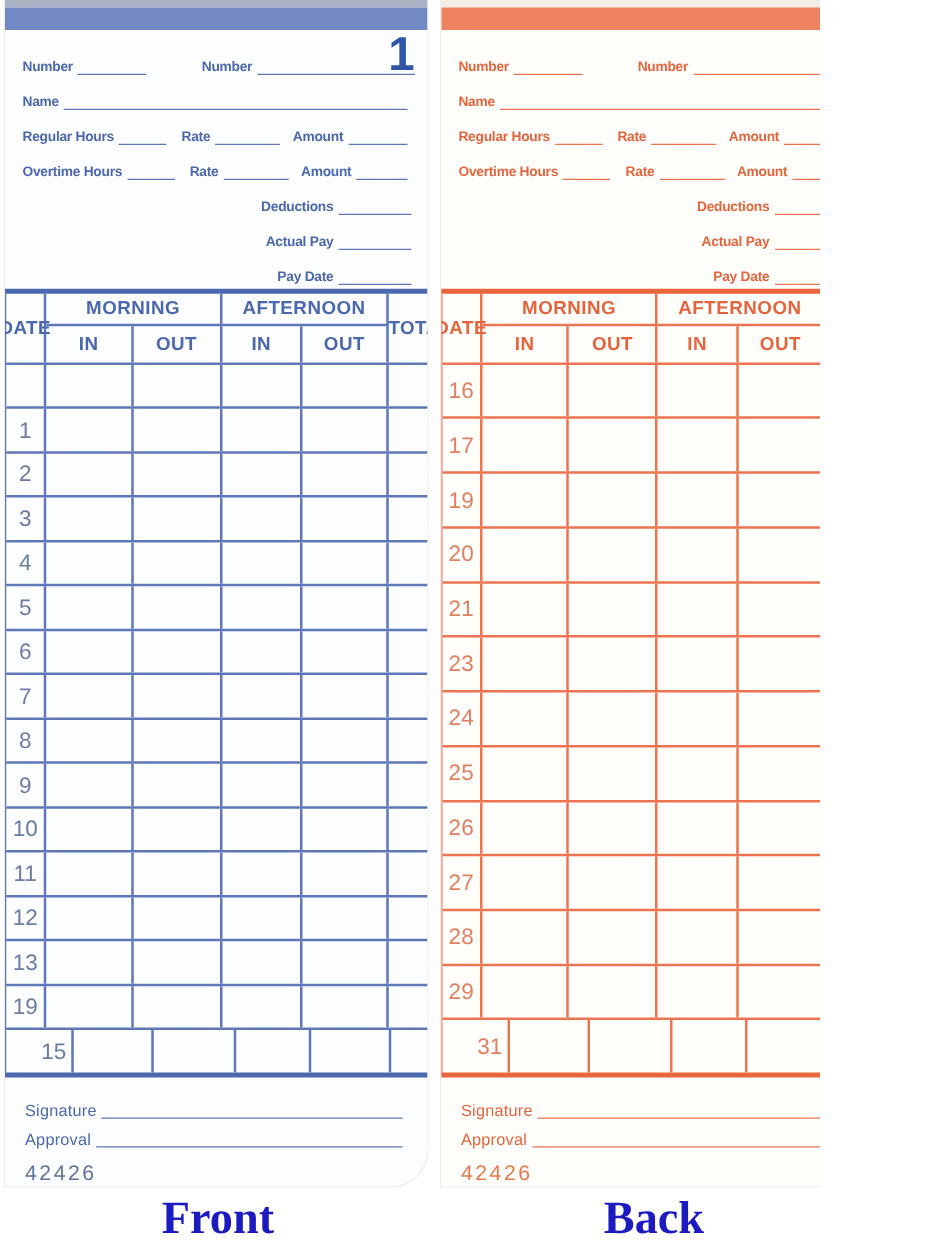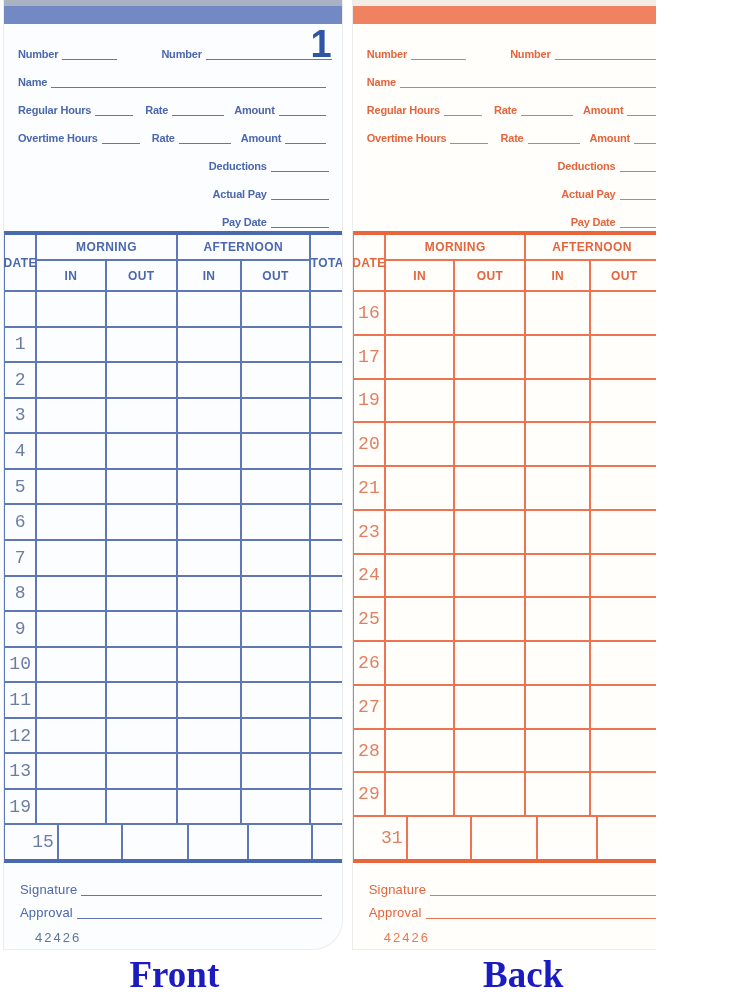--- a/index.html
+++ b/index.html
@@ -29,44 +29,44 @@
                font-weight:bold; color:var(--bigdigit); }
 
   
   .tc-table { height:632px; display:flex; flex-direction:column;
               border-top:4px solid var(--thick); border-bottom:4px solid var(--thick);
               border-left:1.5px solid var(--line);
               --gridcols: 9.6% 20.6% 21.1% 19.2% 20.3% 1fr; }
   .tc-head { display:grid; grid-template-columns:var(--gridcols); grid-template-rows:26px 29px;
              border-bottom:2px solid var(--line); }
   .hc { display:flex; align-items:center; justify-content:center;
-        font-size:12px; font-weight:bold; letter-spacing:0.4px; color:var(--text); }
+        font-size:15px; font-weight:bold; letter-spacing:0.4px; color:var(--text); }
   .h-date     { grid-row:1/3; grid-column:1; border-right:2px solid var(--line); }
   .h-morning  { grid-row:1;   grid-column:2/4; border-right:2px solid var(--line); border-bottom:2px solid var(--line); }
   .h-afternoon{ grid-row:1;   grid-column:4/6; border-right:2px solid var(--line); border-bottom:2px solid var(--line); }
   .h-total    { grid-row:1/3; grid-column:6; }
   .h-in1 { grid-row:2; grid-column:2; border-right:2px solid var(--line); }
   .h-out1{ grid-row:2; grid-column:3; border-right:2px solid var(--line); }
   .h-in2 { grid-row:2; grid-column:4; border-right:2px solid var(--line); }
   .h-out2{ grid-row:2; grid-column:5; border-right:2px solid var(--line); }
 
-  .tc-body { flex:1; display:flex; flex-direction:column;font-family:Liberation Mono, monospace; }
+  .tc-body { flex:1; display:flex; flex-direction:column; }
   .t-row { flex:1; display:grid; grid-template-columns:var(--gridcols);
            border-bottom:2px solid var(--line); }
   .t-row:last-child { border-bottom:none;padding-left:24px; }
   .t-row .cell { border-right:2px solid var(--line); }
   .t-row .cell:last-child { border-right:none; }
   .t-row .date-num { display:flex; align-items:center; justify-content:center;
                      font-size:18px; color:var(--digits); }
 
   
   .footer { flex:1; padding:11px 14px 0 16px; }
   .sig-row { display:flex; align-items:flex-end; height:23px; }
   .sig-lbl { font-size:13px; color:var(--text); letter-spacing:0.2px; }
-  .stock { margin-top:10px; font-size:13px; color:var(--stock); letter-spacing:2px;margin-left:15px; }
+  .stock { margin-top:10px; font-size:17px; color:var(--stock); letter-spacing:2px; }
 
   .caption { height:44px; margin-top:3px; text-align:center;
              font-size:37px; font-weight:bold;font-family:Liberation Serif, serif; }
 </style>
 </head>
 <body>
 
 <div class="page">
 
   <div class="col">

